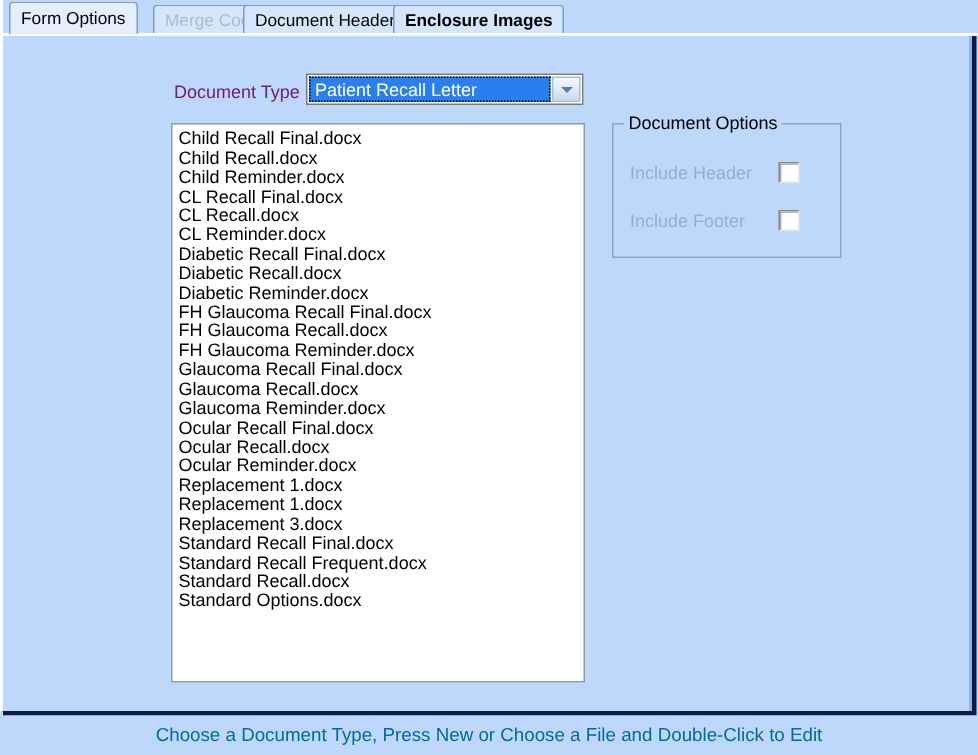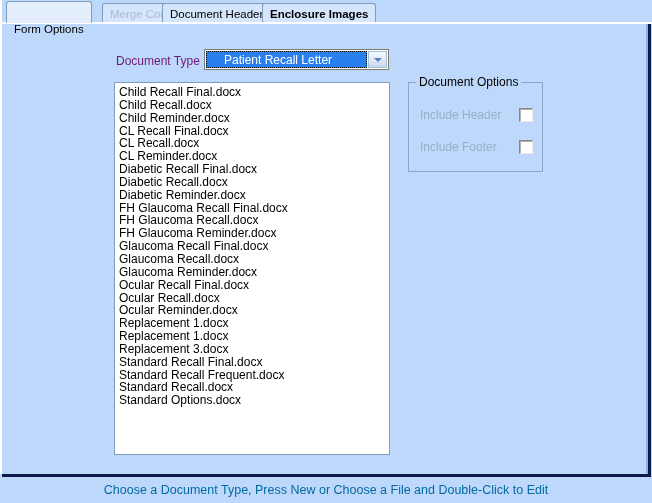--- a/index.html
+++ b/index.html
@@ -63,21 +63,21 @@
     border-radius: 3px 3px 0 0;
     color: #000;
   }
   .tab.active {
     top: 1px;
     height: 22px;
     background: #e4eefd;
     border-bottom: 1px solid #e4eefd;
     font-weight: normal;
     z-index: 3;
-    padding-top: 20px;
+    padding-top: 4px;
   }
   .tab.disabled { color: #a8bcd4; }
 
   .tabstrip-underline {
     position: absolute;
     left: 0; top: 22px;
     width: 652px; height: 2px;
     background: #ffffff;
   }
 
@@ -106,21 +106,21 @@
     background: #ffffff;
   }
   #combo-field {
     position: absolute;
     left: 1px; top: 1px;
     width: 161px; height: 17px;
     background: #2a7fef;
     color: #ffffff;
     font-size: 12px;
     line-height: 17px;
-    padding-left: 17px;
+    padding-left: 3px;
     box-sizing: border-box;
     border: 1px dotted #000;
     white-space: nowrap;
     overflow: hidden;
   }
   #combo-button {
     position: absolute;
     right: 1px; top: 1px;
     width: 19px; height: 17px;
     background: linear-gradient(to bottom, #f4f8fd 0%, #dfe9f6 55%, #c7d8ee 100%);
@@ -153,21 +153,21 @@
     line-height: 12.85px;
     height: 12.85px;
     white-space: nowrap;
     color: #000;
   }
 
   
   #groupbox {
     position: absolute;
     left: 408px; top: 82px;
-    width: 135px; height: 90px;
+    width: 153px; height: 90px;
     border: 1px solid #8ba6c4;
     box-sizing: border-box;
   }
   #group-caption {
     position: absolute;
     left: 416px; top: 75px;
     background: #bed8fb;
     padding: 0 3px;
     font-size: 12px;
     color: #000;

